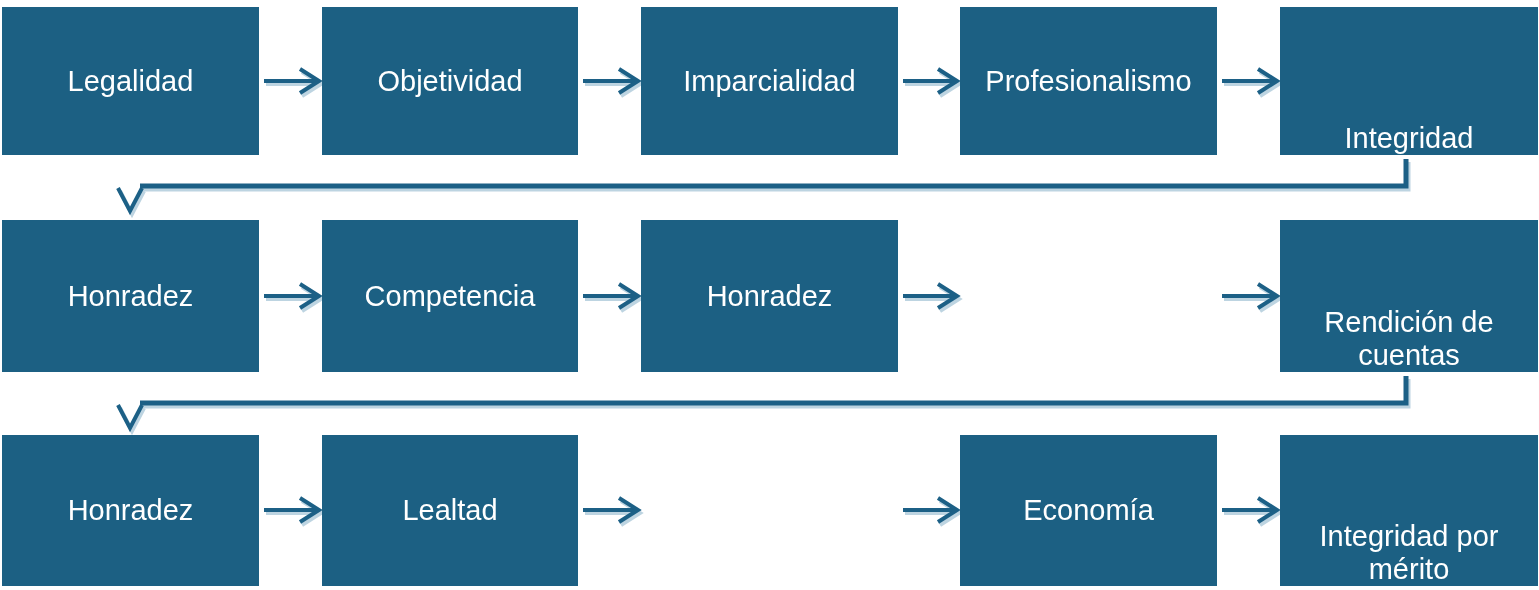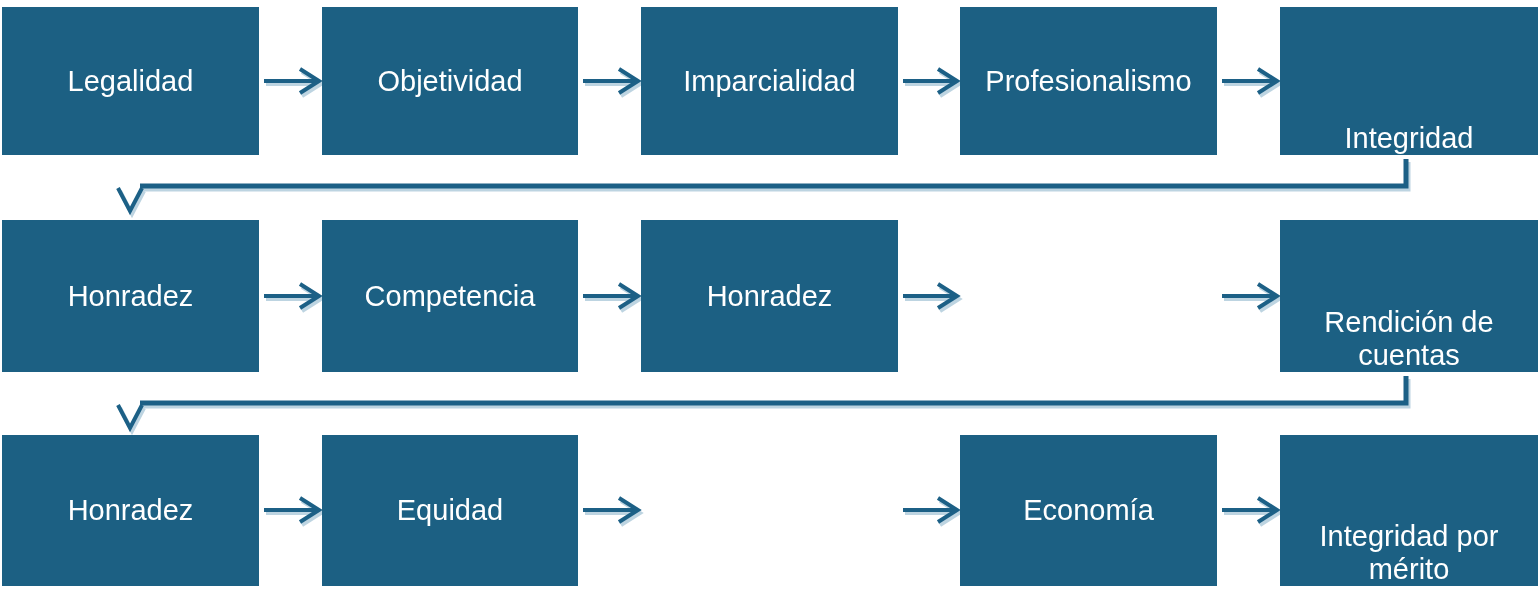--- a/index.html
+++ b/index.html
@@ -142,21 +142,21 @@
     <span>Honradez</span>
   </div>
   <div class="box r2 c5">
     <span>Rendición de cuentas</span>
   </div>
 
   <div class="box r3 c1">
     <span>Honradez</span>
   </div>
   <div class="box r3 c2">
-    <span>Equidad</span>
+    <span>Lealtad</span>
   </div>
   <div class="box r3 c4">
     <span>Economía</span>
   </div>
   <div class="box r3 c5">
     <span>Integridad por mérito</span>
   </div>
 
 </div>
 

